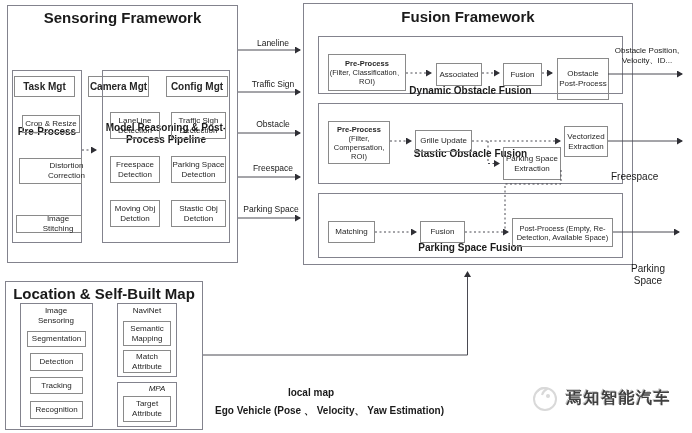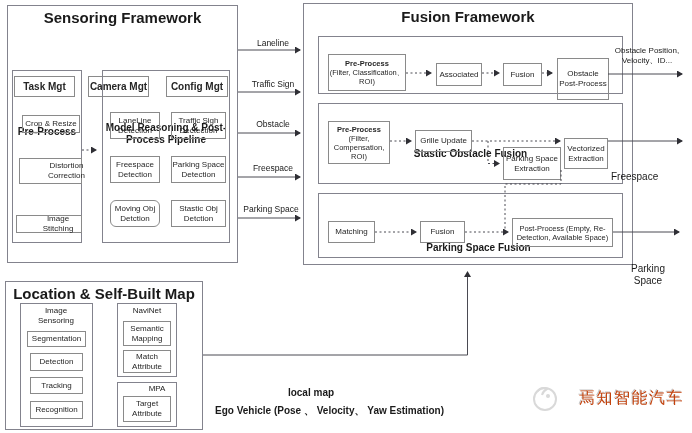--- a/index.html
+++ b/index.html
@@ -15,23 +15,22 @@
   .bold{font-weight:bold;}
   .fs9{font-size:15px;text-align:center;}
   .fs85{font-size:10px;margin-top:44px;}
   .fs8{font-size:8px;}
   .fs75{font-size:7.5px;}
   .left{text-align:left;}
   .nowrap{white-space:nowrap;}
   #lines{position:absolute;left:0;top:0;pointer-events:none;}
   #watermark{position:absolute;left:529px;top:382px;display:flex;align-items:center;gap:5px;}
   #watermark .wm-text{
-    font-size:16px;font-weight:normal;letter-spacing:1.5px;color:#c2410c;
+    font-size:16px;font-weight:bold;letter-spacing:1.5px;color:#404040;
     text-shadow:1px 1px 0 #ffffff,-1px -1px 0 #c6c6c6;
-    margin-left:13px;
   }
 </style>
 </head>
 <body>
 
 <div id="stage">
 
   <div class="panel" style="left:7px;top:5px;width:231px;height:258px;"></div>
   <div class="lbl bold fs9" style="left:7px;top:9px;width:231px;">Sensoring Framework</div>
 
@@ -64,37 +63,38 @@
     </div>
   <div class="box" style="left:171px;top:112px;width:55px;height:27px;">
       <span>Traffic Sigh Dectection</span>
     </div>
   <div class="box" style="left:110px;top:156px;width:50px;height:27px;">
       <span>Freespace Detection</span>
     </div>
   <div class="box" style="left:171px;top:156px;width:55px;height:27px;">
       <span>Parking Space Detection</span>
     </div>
-  <div class="box" style="left:110px;top:200px;width:50px;height:27px;border-radius:6px;">
+  <div class="box" style="left:110px;top:200px;width:50px;height:27px;">
       <span>Moving Obj Detction</span>
     </div>
   <div class="box" style="left:171px;top:200px;width:55px;height:27px;">
       <span>Stastic Obj Detction</span>
     </div>
 
   <div class="lbl" style="left:242px;top:38px;width:62px;">Laneline</div>
   <div class="lbl" style="left:242px;top:79px;width:62px;">Traffic Sign</div>
   <div class="lbl" style="left:242px;top:119px;width:62px;">Obstacle</div>
   <div class="lbl" style="left:242px;top:163px;width:62px;">Freespace</div>
   <div class="lbl" style="left:238px;top:204px;width:66px;">Parking Space</div>
 
   <div class="panel" style="left:303px;top:3px;width:330px;height:262px;"></div>
   <div class="lbl bold fs9" style="left:303px;top:8px;width:330px;">Fusion Framework</div>
 
   <div class="panel" style="left:318px;top:36px;width:305px;height:58px;"></div>
+  <div class="lbl bold fs85" style="left:318px;top:41px;width:305px;">Dynamic Obstacle Fusion</div>
   <div class="box fs75" style="left:328px;top:54px;width:78px;height:37px;">
     <span class="bold">Pre-Process</span>
     <span>(Filter, Classification、ROI)</span>
   </div>
   <div class="box" style="left:436px;top:63px;width:46px;height:23px;">
       <span>Associated</span>
     </div>
   <div class="box" style="left:503px;top:63px;width:39px;height:23px;">
       <span>Fusion</span>
     </div>
@@ -105,30 +105,30 @@
 
   <div class="panel" style="left:318px;top:103px;width:305px;height:81px;"></div>
   <div class="lbl bold fs85" style="left:318px;top:104px;width:305px;">Stastic Obstacle Fusion</div>
   <div class="box fs75" style="left:328px;top:121px;width:62px;height:43px;">
     <span class="bold">Pre-Process</span>
     <span>(Filter, Compensation, ROI)</span>
   </div>
   <div class="box" style="left:415px;top:130px;width:57px;height:22px;">
       <span>Grille Update</span>
     </div>
-  <div class="box" style="left:564px;top:126px;width:44px;height:31px;margin-top:12px;">
+  <div class="box" style="left:564px;top:126px;width:44px;height:31px;">
       <span>Vectorized Extraction</span>
     </div>
   <div class="box" style="left:503px;top:147px;width:58px;height:33px;">
       <span>Parking Space Extraction</span>
     </div>
   <div class="lbl fs85 left" style="left:611px;top:127px;width:50px;">Freespace</div>
 
   <div class="panel" style="left:318px;top:193px;width:305px;height:65px;"></div>
-  <div class="lbl bold fs85" style="left:318px;top:198px;width:305px;padding-left:8px;">Parking Space Fusion</div>
+  <div class="lbl bold fs85" style="left:318px;top:198px;width:305px;">Parking Space Fusion</div>
   <div class="box" style="left:328px;top:221px;width:47px;height:22px;">
       <span>Matching</span>
     </div>
   <div class="box" style="left:420px;top:221px;width:45px;height:22px;">
       <span>Fusion</span>
     </div>
   <div class="box fs75" style="left:512px;top:218px;width:101px;height:29px;">
       <span>Post-Process (Empty, Re-Detection, Available Space)</span>
     </div>
   <div class="lbl fs85" style="left:617px;top:219px;width:62px;">Parking Space</div>
@@ -154,21 +154,21 @@
   <div class="panel" style="left:117px;top:303px;width:60px;height:74px;"></div>
   <div class="lbl fs8" style="left:117px;top:306px;width:60px;">NaviNet</div>
   <div class="box" style="left:123px;top:321px;width:48px;height:25px;align-items:flex-end;">
       <span>Semantic Mapping</span>
     </div>
   <div class="box" style="left:123px;top:350px;width:48px;height:23px;">
       <span>Match Attribute</span>
     </div>
 
   <div class="panel" style="left:117px;top:382px;width:60px;height:45px;"></div>
-  <div class="lbl fs8" style="left:117px;top:384px;width:80px;">MPA</div>
+  <div class="lbl fs8" style="left:117px;top:384px;width:80px;font-style:italic;">MPA</div>
   <div class="box" style="left:123px;top:396px;width:48px;height:26px;">
       <span>Target Attribute</span>
     </div>
 
   <div class="lbl bold fs85" style="left:261px;top:343px;width:100px;">local map</div>
   <div class="lbl bold fs85 left nowrap" style="left:215px;top:361px;">Ego Vehicle (Pose 、 Velocity、 Yaw Estimation)</div>
 
   <div id="watermark">
     <svg width="32" height="32" viewBox="0 0 32 32">
       <circle cx="16" cy="17" r="11" fill="none" stroke="#d9d9d9" stroke-width="2"></circle>

